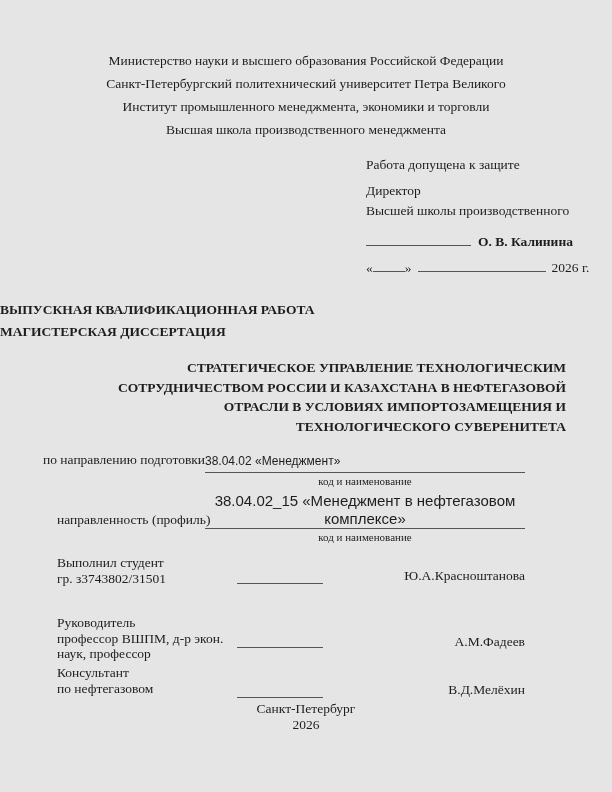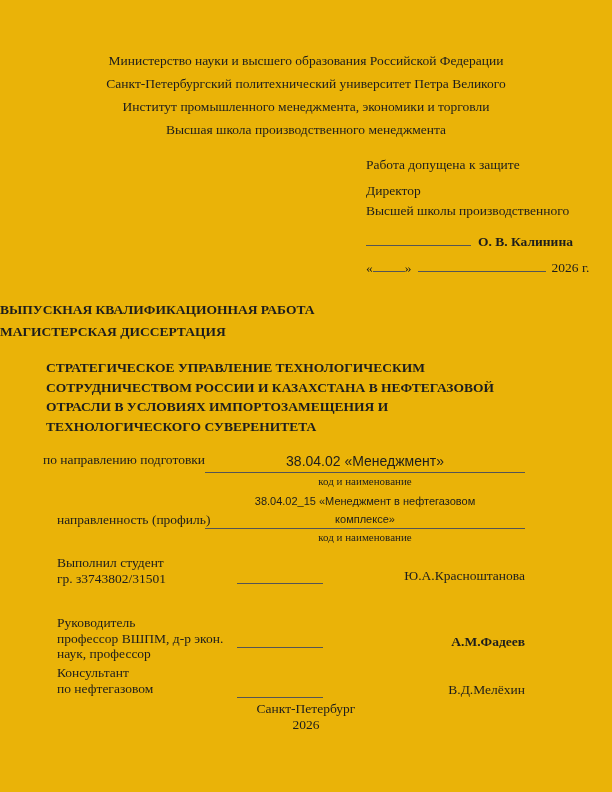--- a/index.html
+++ b/index.html
@@ -3,21 +3,21 @@
 <meta charset="utf-8">
 <style>
   html, body {
     margin: 0; padding: 0;
     width: 612px; height: 792px;
     background: #ffffff;
   }
   .page {
     position: relative;
     width: 612px; height: 792px;
-    background: #eab308;
+    background: #e5e5e5;
     color: #1d1d1d;
     font-family: "Liberation Serif", "DejaVu Serif", serif;
     font-size: 13.5px;
     overflow: hidden;
   }
   .abs { position: absolute; }
 
   .header {
     top: 49px; left: 0; width: 612px;
     text-align: center; line-height: 23px;
@@ -41,50 +41,50 @@
   .w105 { width: 105px; margin-right: 7px; }
   .w32  { width: 32px; }
   .w128 { width: 128px; margin: 0 6px 0 6px; }
 
   .worktype {
     top: 299px; left: 0; width: 612px;
     font-weight: bold; line-height: 21.5px;
   }
   .title {
     top: 358px; left: 46px; width: 520px;
-    text-align: left; font-weight: bold; line-height: 19.6px;
+    text-align: right; font-weight: bold; line-height: 19.6px;
   }
 
   .f-label1 { top: 450px; left: 43px; line-height: 20px; }
   .f-label2 { top: 510px; left: 57px; line-height: 20px; }
   .f-value1 {
     top: 450px; left: 205px; width: 320px; height: 22px;
-    border-bottom: 1px solid #555; text-align: center; line-height: 22px;
-    font-family: "Liberation Sans", sans-serif; font-size: 14px;
+    border-bottom: 1px solid #555; line-height: 22px;
+    font-family: "Liberation Sans", sans-serif; font-size: 12px;
   }
   .f-value2 {
     top: 492px; left: 205px; width: 320px; height: 36px;
     border-bottom: 1px solid #555; text-align: center; line-height: 18px;
-    font-family: "Liberation Sans", sans-serif; font-size: 11px;
+    font-family: "Liberation Sans", sans-serif; font-size: 15px;
   }
   .f-caption1 { top: 474px; left: 205px; width: 320px; text-align: center; font-size: 11px; line-height: 15px; }
   .f-caption2 { top: 530px; left: 205px; width: 320px; text-align: center; font-size: 11px; line-height: 15px; }
 
   .roles1 { top: 555px; left: 57px; line-height: 15.5px; }
   .roles2 { top: 603px; left: 57px; line-height: 15.5px; margin-top: 12px; }
   .roles3 { top: 665px; left: 57px; line-height: 15.5px; }
 
   .sigline { width: 86px; height: 13px; border-bottom: 1px solid #555; }
   .sig1 { top: 570px; left: 237px; }
   .sig2 { top: 634px; left: 237px; }
   .sig3 { top: 684px; left: 237px; }
 
   .name { width: 150px; left: 375px; text-align: right; line-height: 15px; }
   .name1 { top: 568px; }
-  .name2 { top: 634px; font-weight: bold; }
+  .name2 { top: 634px; }
   .name3 { top: 682px; }
 
   .cityblock {
     top: 701px; left: 0; width: 612px;
     text-align: center; line-height: 15.5px;
   }
 </style>
 </head>
 <body>
 

